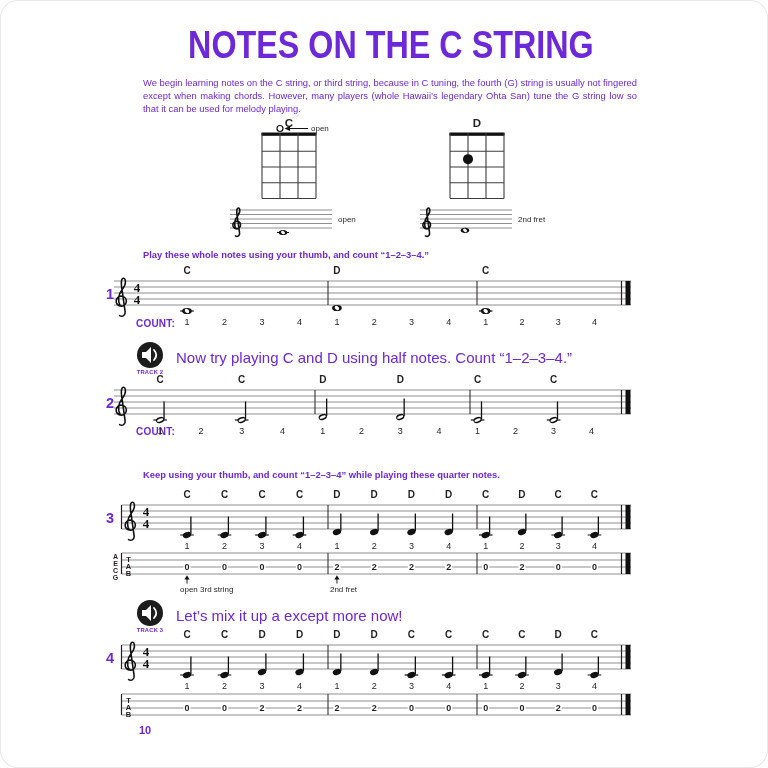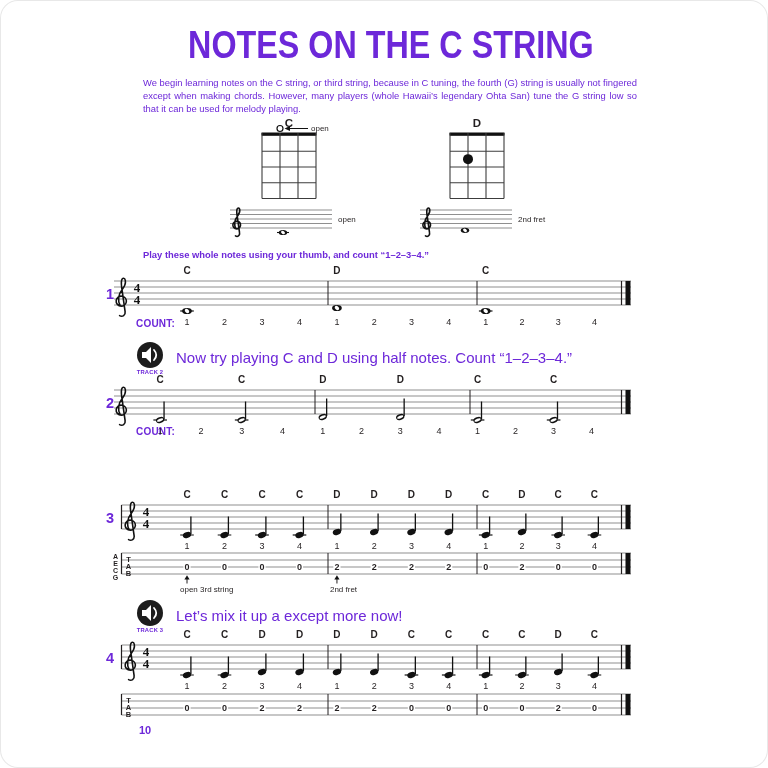--- a/index.html
+++ b/index.html
@@ -28,20 +28,21 @@
 
 <div class="page">
 
   <div class="title">NOTES ON THE C STRING</div>
 
   <div class="para" id="intro">We begin learning notes on the C string, or third string, because in C tuning, the fourth (G) string is usually not fingered except when making chords. However, many players (whole Hawaii’s legendary Ohta San) tune the G string low so that it can be used for melody playing.</div>
 
   <div class="para single" id="play-para">Play these whole notes using your thumb, and count “1–2–3–4.”</div>
 
 
+  <div class="para single" id="keep-para">Keep using your thumb, and count “1–2–3–4” while playing these quarter notes.</div>
 
   <div class="exnum" style="top:286px">1</div>
   <div class="exnum" style="top:395px">2</div>
   <div class="exnum" style="top:510px">3</div>
   <div class="exnum" style="top:650px">4</div>
 
   <div class="count-label" style="top:318px">COUNT:</div>
   <div class="count-label" style="top:426px">COUNT:</div>
 
   <div class="track-icon" style="left:136px;top:341px">

